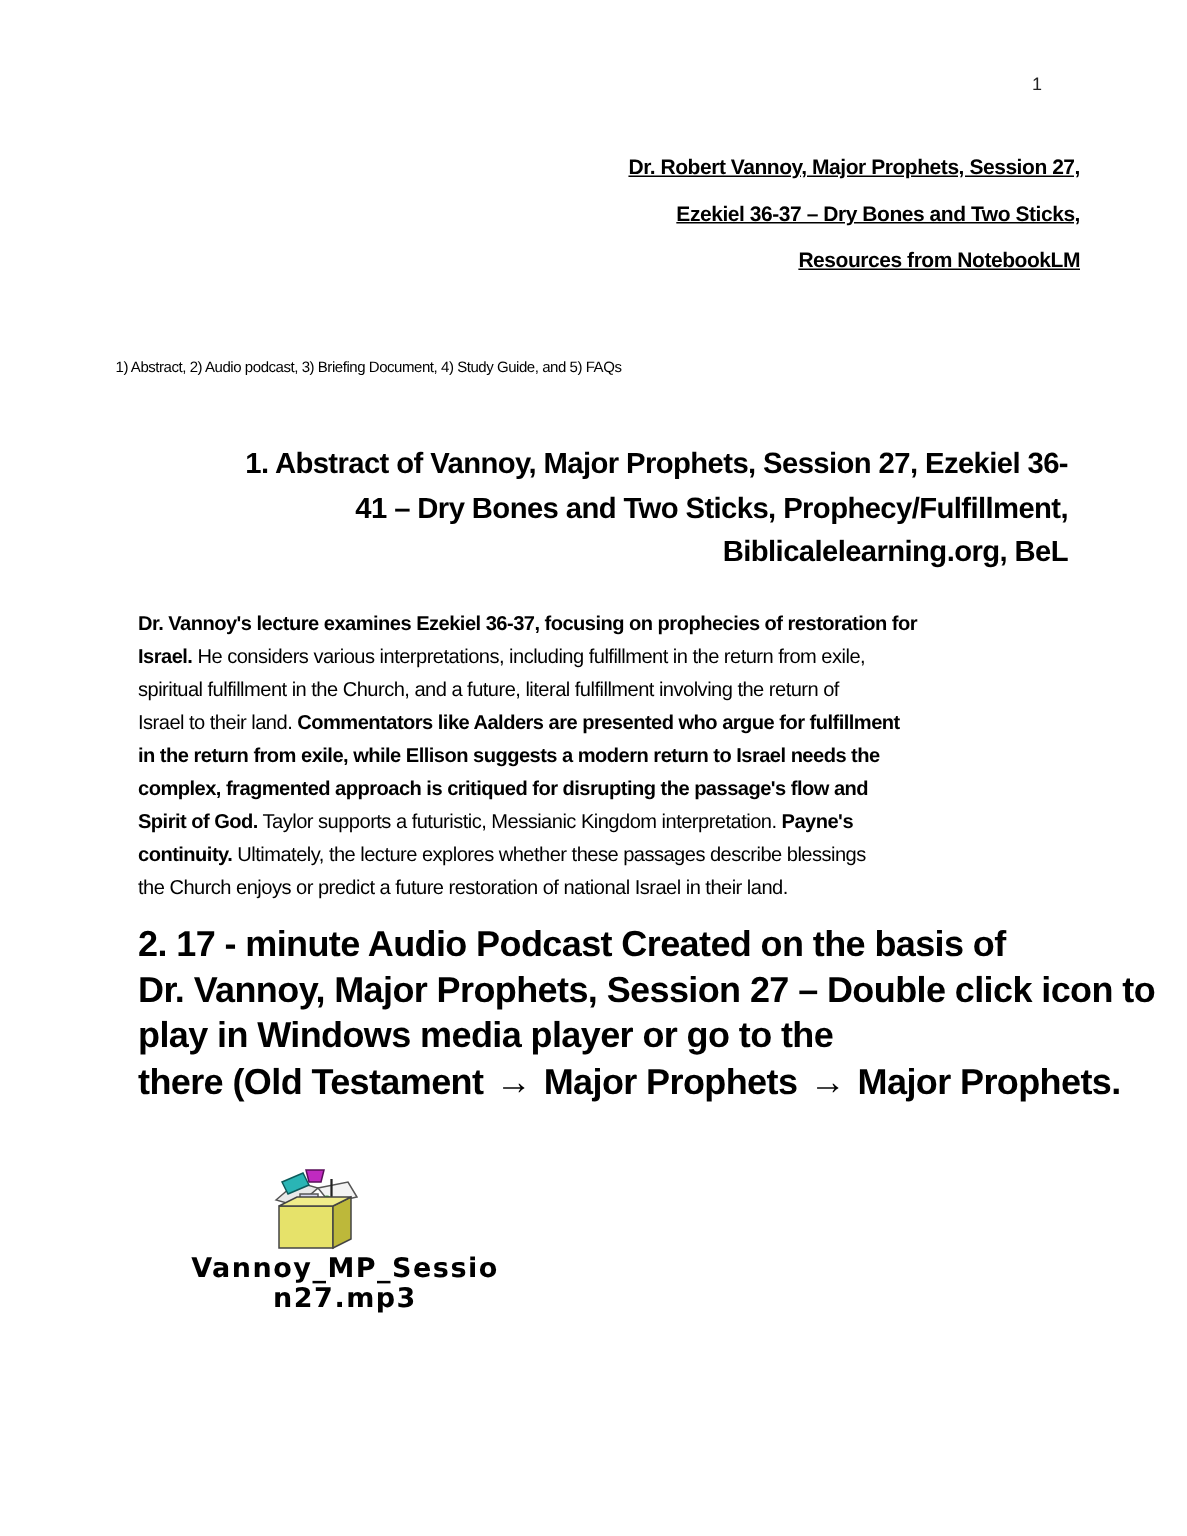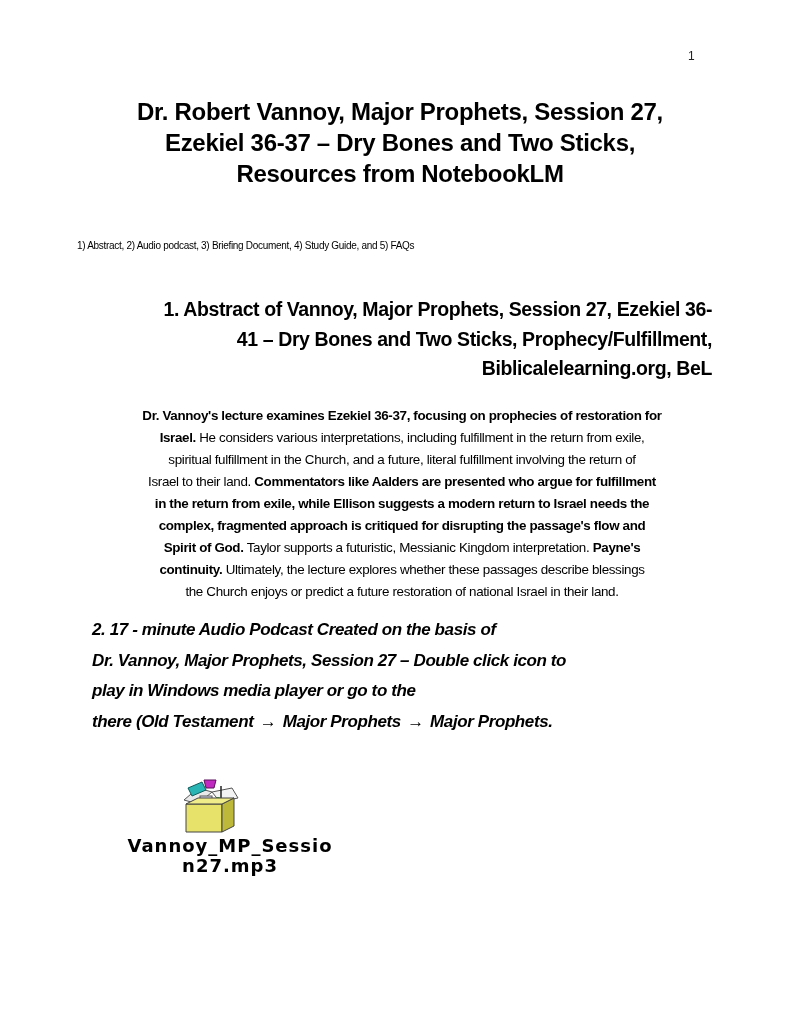--- a/index.html
+++ b/index.html
@@ -1,26 +1,26 @@
 <!DOCTYPE html>
 <html><head>
   <meta charset="utf-8">
   <style>
     html, body { margin: 0; padding: 0; background: #ffffff; }
     body { width: 791px; height: 1024px; position: relative; overflow: hidden; color: #000; font-family: "Liberation Sans", sans-serif; }
     .page-number { position: absolute; top: 49px; left: 688px; font-size: 12px; color: #222; }
-    .title { position: absolute; top: 96px; left: 80px; width: 640px; text-align: center; font-weight: bold; font-size: 24px; line-height: 31px; letter-spacing: -0.3px; }
+    .title { position: absolute; top: 96px; left: 80px; width: 640px; text-align: right; font-weight: bold; font-size: 14px; line-height: 31px; letter-spacing: -0.3px; text-decoration: underline; }
     .title div { white-space: nowrap; }
     .toc { position: absolute; top: 240px; left: 77px; font-size: 10px; letter-spacing: -0.3px; white-space: nowrap; }
     .h1 { position: absolute; top: 295px; left: 92px; width: 620px; font-weight: bold; font-size: 19.5px; line-height: 29.5px; letter-spacing: -0.4px; text-align: right; }
     .h1 div { white-space: nowrap; }
-    .abstract { position: absolute; top: 405px; left: 92px; width: 620px; font-size: 13.4px; line-height: 22px; letter-spacing: -0.35px; text-align: center; }
+    .abstract { position: absolute; top: 405px; left: 92px; width: 620px; font-size: 13.4px; line-height: 22px; letter-spacing: -0.35px; }
     .abstract div { white-space: nowrap; }
     .abstract b { font-weight: bold; }
-    .h2 { position: absolute; top: 615px; left: 92px; width: 640px; font-weight: bold; font-size: 17px; line-height: 30.5px; letter-spacing: -0.4px; font-style: italic; }
+    .h2 { position: absolute; top: 615px; left: 92px; width: 640px; font-weight: bold; font-size: 24px; line-height: 30.5px; letter-spacing: -0.4px; }
     .h2 div { white-space: nowrap; }
     .arrow { display: inline-block; margin: 0 2px; }
     .audio-file { position: absolute; top: 778px; left: 95px; width: 270px; text-align: center; cursor: pointer; }
     .audio-file svg { display: block; margin: 0 0 0 77px; }
     .file-label { font-family: "DejaVu Sans", sans-serif; font-weight: bold; font-size: 18px; line-height: 20px; letter-spacing: 1px; margin-top: 2px; }
   </style>
 </head>
 <body>
 
 <div class="page-number">1</div>

